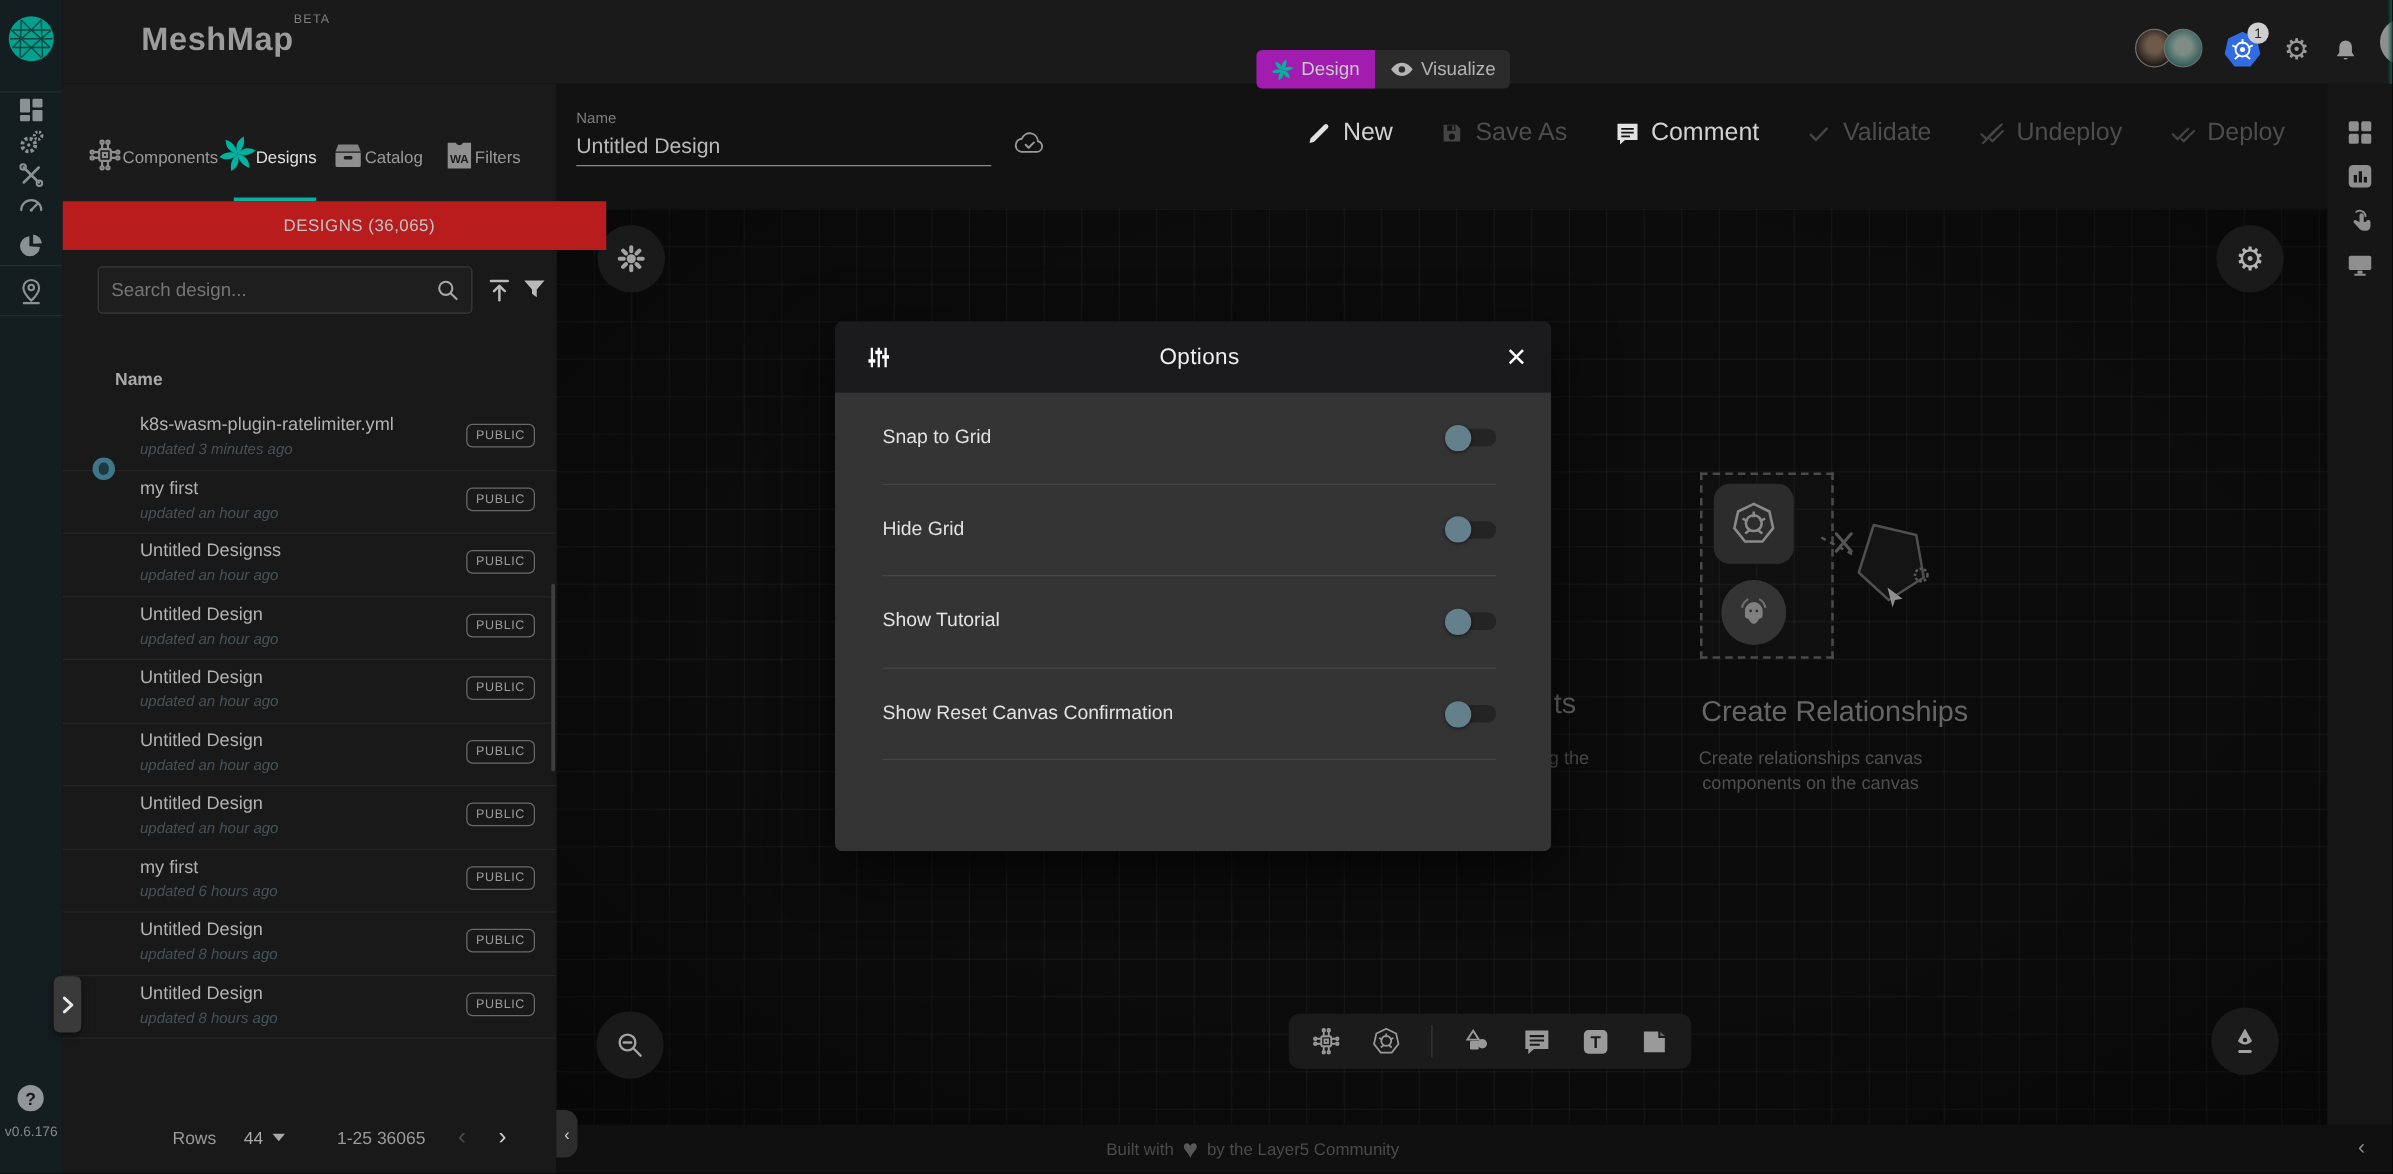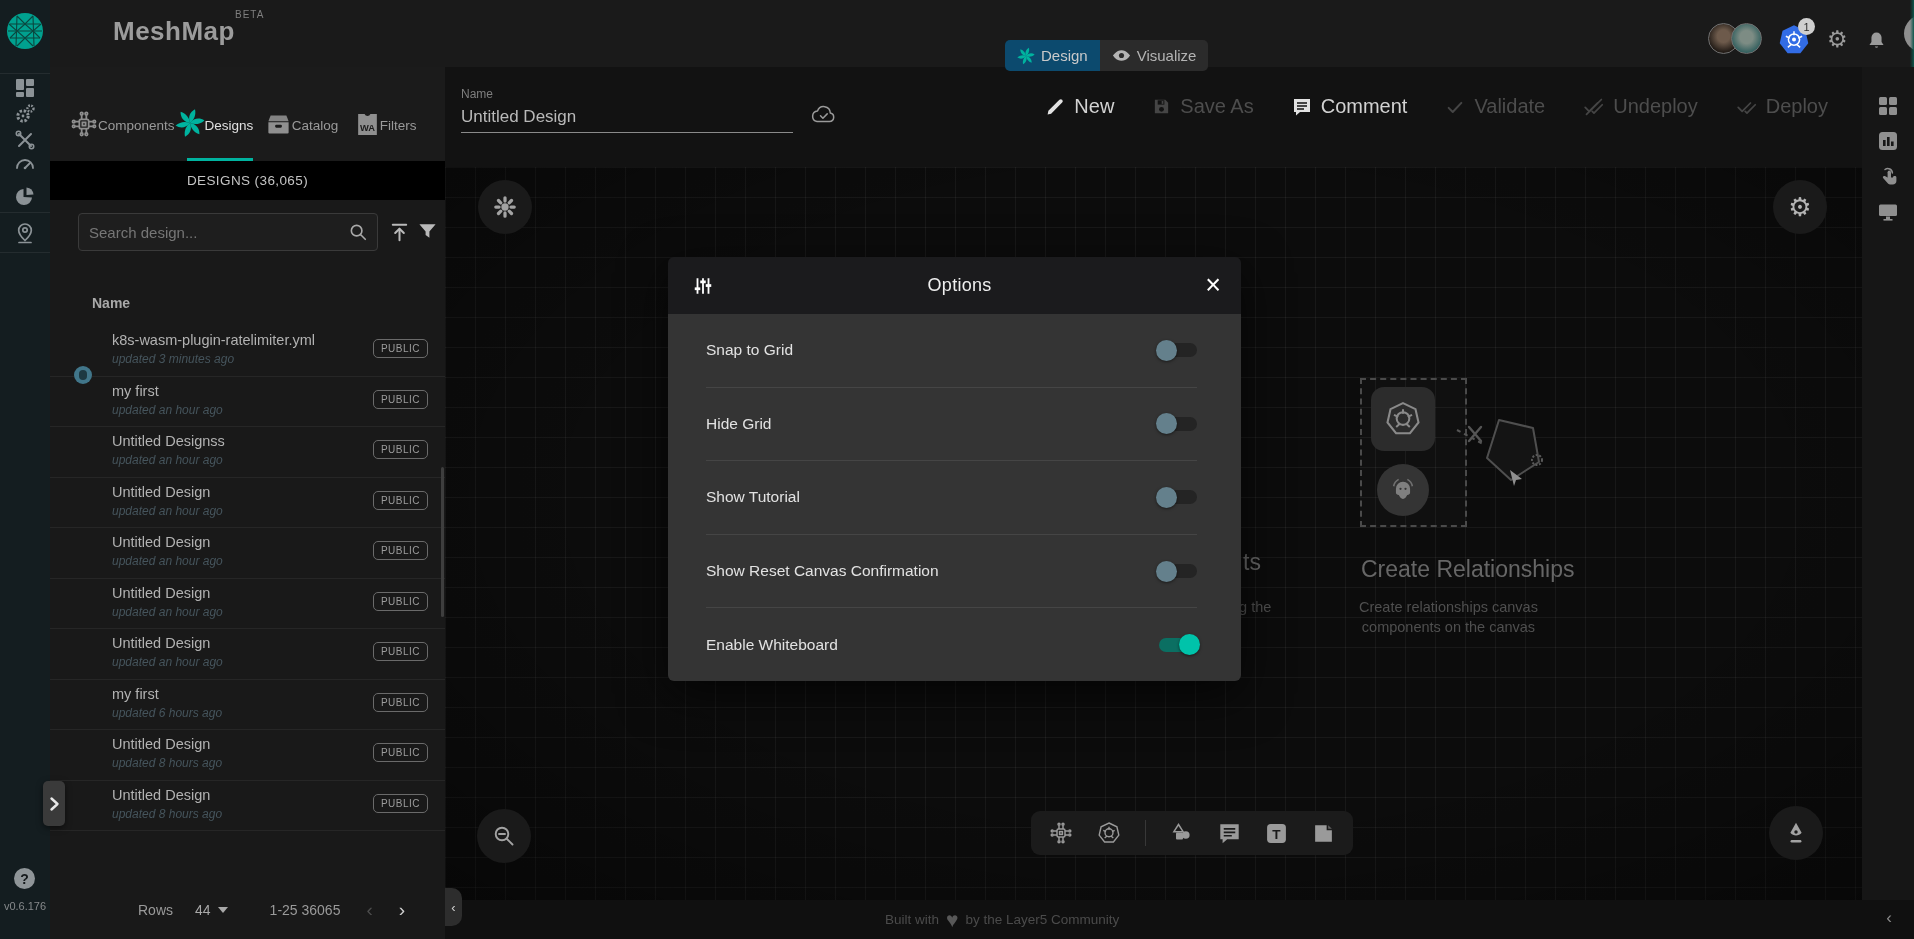--- a/index.html
+++ b/index.html
@@ -18,41 +18,41 @@
   #rail .ver{position:absolute;left:0;top:900px;width:50px;text-align:center;font-size:11px;color:#86898b;}
 
   
   #header{position:absolute;left:50px;top:0;right:0;height:67px;background:#1a1a1a;z-index:25;}
   #header:after{content:"";position:absolute;right:0;top:0;width:4px;height:67px;
       background:linear-gradient(90deg,transparent,#0d574d);}
   .app-title{position:absolute;left:63px;top:16px;font-size:26px;font-weight:bold;color:#9c9c9c;letter-spacing:.5px;}
   .app-title sup{font-size:10px;font-weight:normal;color:#7f7f7f;letter-spacing:1px;top:-12px;position:relative;}
   #modeseg{position:absolute;left:955px;top:40px;height:31px;display:flex;border-radius:5px;overflow:hidden;cursor:pointer;}
   .seg{display:flex;align-items:center;gap:6px;padding:0 12px;font-size:15px;}
-  .seg.design{background:#0c4a6e;color:#c9c9c9;}
+  .seg.design{background:#a21caf;color:#c9c9c9;}
   .seg.visualize{background:#2b2b2b;color:#b4b4b4;}
   .avatars{position:absolute;left:1658px;top:23px;display:flex;cursor:pointer;}
   .avatars .av{width:29px;height:29px;border-radius:50%;border:1.5px solid #6f6f6f;}
   .av.a1{background:radial-gradient(circle at 50% 42%,#6d5a4b 0 28%,#241d18 70%);}
   .av.a2{background:radial-gradient(circle at 50% 45%,#7d8c84 0 30%,#2e5d5c 75%);margin-left:-8px;}
   .k8s-ctx{position:absolute;left:1728px;top:24px;width:32px;height:32px;cursor:pointer;}
   .k8s-badge{position:absolute;left:1748px;top:18px;width:17px;height:17px;border-radius:50%;
       background:#cfcfcf;color:#2b2b2b;font-size:11px;z-index:2;}
   .hdr-ic{position:absolute;top:30px;color:#9a9a9a;cursor:pointer;}
   .user-avatar{position:absolute;left:1854px;top:15px;width:37px;height:37px;border-radius:50%;background:#8f8f8f;cursor:pointer;}
 
   
   #panel{position:absolute;left:50px;top:67px;width:395px;bottom:0;background:#191919;z-index:20;}
   #tabs{position:absolute;left:0;top:0;width:395px;height:94px;background:#1b1b1b;display:flex;padding-left:20px;box-sizing:border-box;}
   .tab{flex:1;position:relative;cursor:pointer;display:flex;flex-direction:row;align-items:center;justify-content:flex-start;padding-top:17px;}
   .tab .tlabel{margin-top:6px;font-size:13.5px;color:#9a9a9a;}
   .tab.active .tlabel{color:#e0e0e0;}
   .tab.active:after{content:"";position:absolute;left:12px;right:12px;bottom:0;height:3px;background:#00B39F;}
   .tab .tico{height:30px;display:flex;align-items:flex-end;color:#8f8f8f;}
-  #sectionbar{position:absolute;left:0;top:94px;width:395px;height:39px;background:#000000;display:flex;align-items:center;justify-content:center;font-size:13.5px;color:#c4c4c4;letter-spacing:.4px;}
+  #sectionbar{position:absolute;left:0;top:94px;width:395px;height:39px;background:#b91c1c;display:flex;align-items:center;justify-content:center;font-size:13.5px;color:#c4c4c4;letter-spacing:.4px;padding-left:40px;}
   #searchrow{position:absolute;left:0;top:133px;width:395px;height:62px;}
   #searchbox{position:absolute;left:28px;top:13px;width:300px;height:38px;background:#1e1e1e;border:1px solid #3a3a3a;border-radius:4px;box-sizing:border-box;display:flex;align-items:center;}
   #searchbox input{flex:1;background:transparent;border:none;outline:none;color:#9a9a9a;font-size:15px;padding:0 10px;font-family:inherit;}
   #searchbox input::placeholder{color:#767676;}
   .srch-mag{color:#a9a9a9;margin-right:9px;cursor:pointer;}
   .mini-act{position:absolute;top:21px;color:#b9b9b9;cursor:pointer;}
   #colhead{position:absolute;left:42px;top:228px;font-size:14px;font-weight:bold;color:#a9a9a9;}
   #rows{position:absolute;left:0;top:259px;width:395px;}
   .row{position:relative;height:49.5px;border-bottom:1px solid #262626;cursor:pointer;}
   .row .nm{position:absolute;left:62px;top:6px;font-size:14.5px;color:#b2b2b2;white-space:nowrap;}
@@ -657,26 +657,20 @@
         <span class="toggle">
             <span class="knob"></span>
           </span>
       </div>
       <div class="opt">
         <span class="olabel">Show Reset Canvas Confirmation</span>
         <span class="toggle">
             <span class="knob"></span>
           </span>
       </div>
-      <div class="opt">
-        <span class="olabel">Enable Whiteboard</span>
-        <span class="toggle on">
-            <span class="knob"></span>
-          </span>
-      </div>
     </div>
   </div>
 
   <footer id="footer">
     <span class="footpill ctr">‹</span>
     <span class="credit">
       <span>Built with</span>
       <span class="heart">♥</span>
       <span>by the Layer5 Community</span>
     </span>

